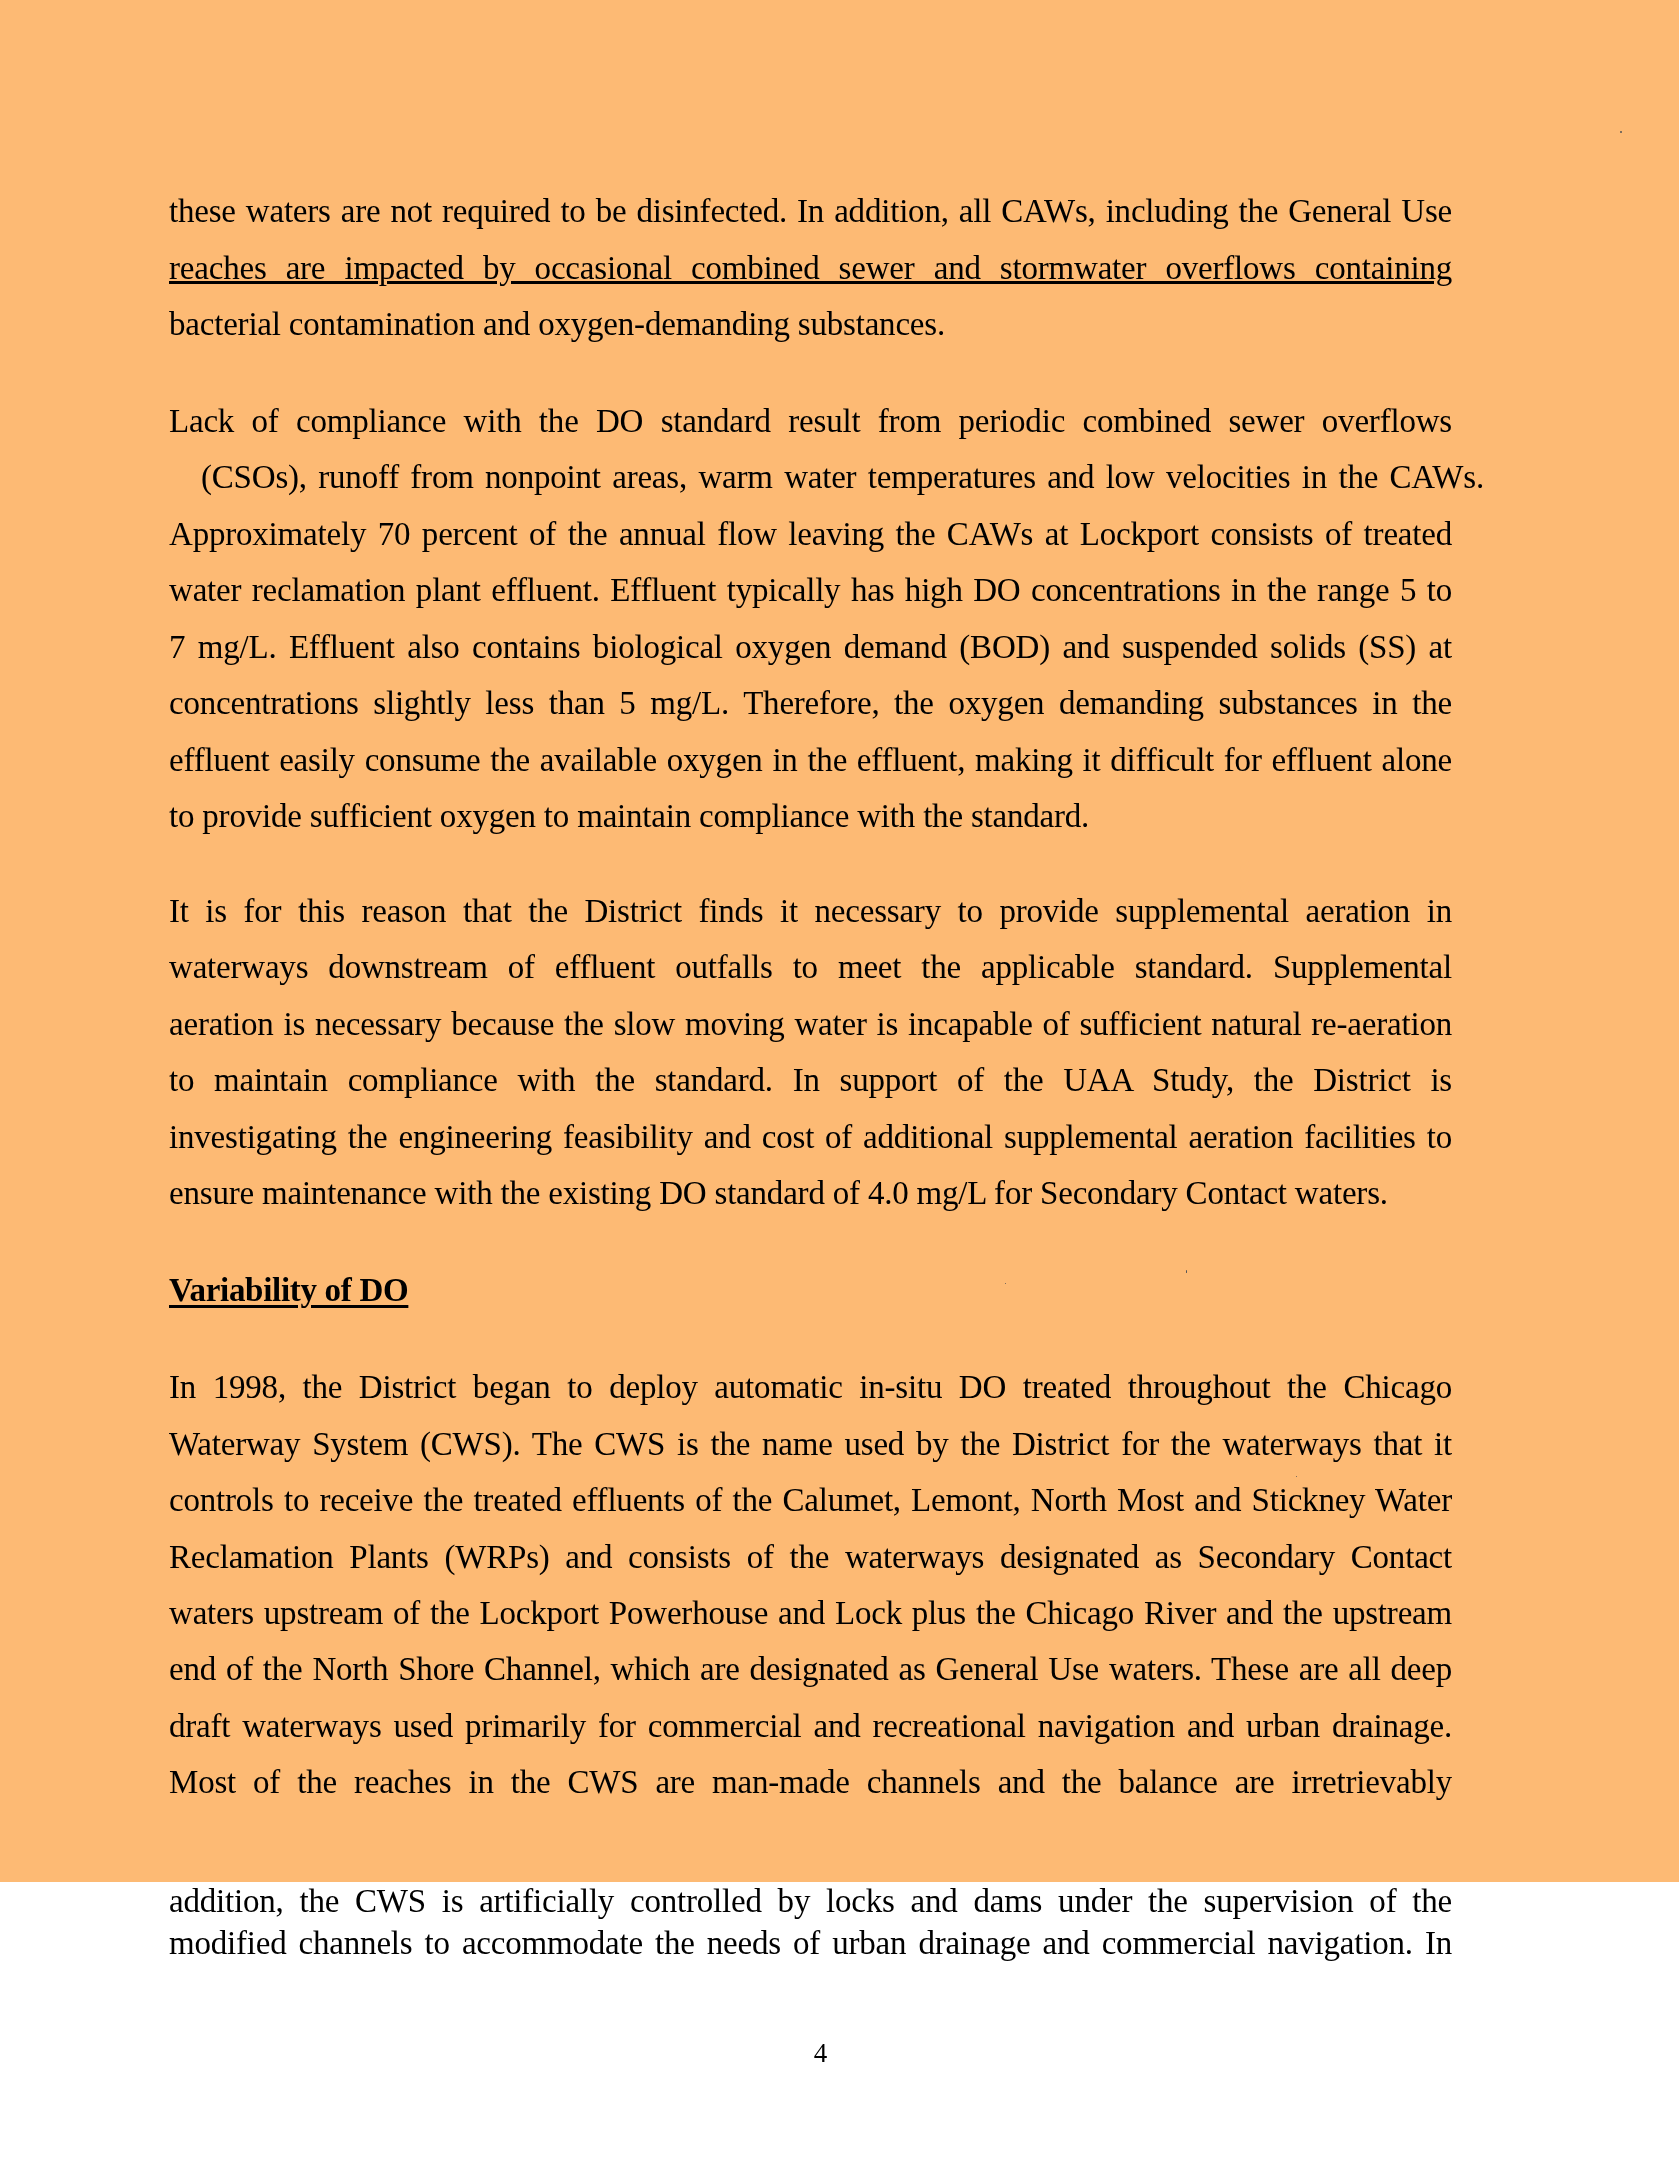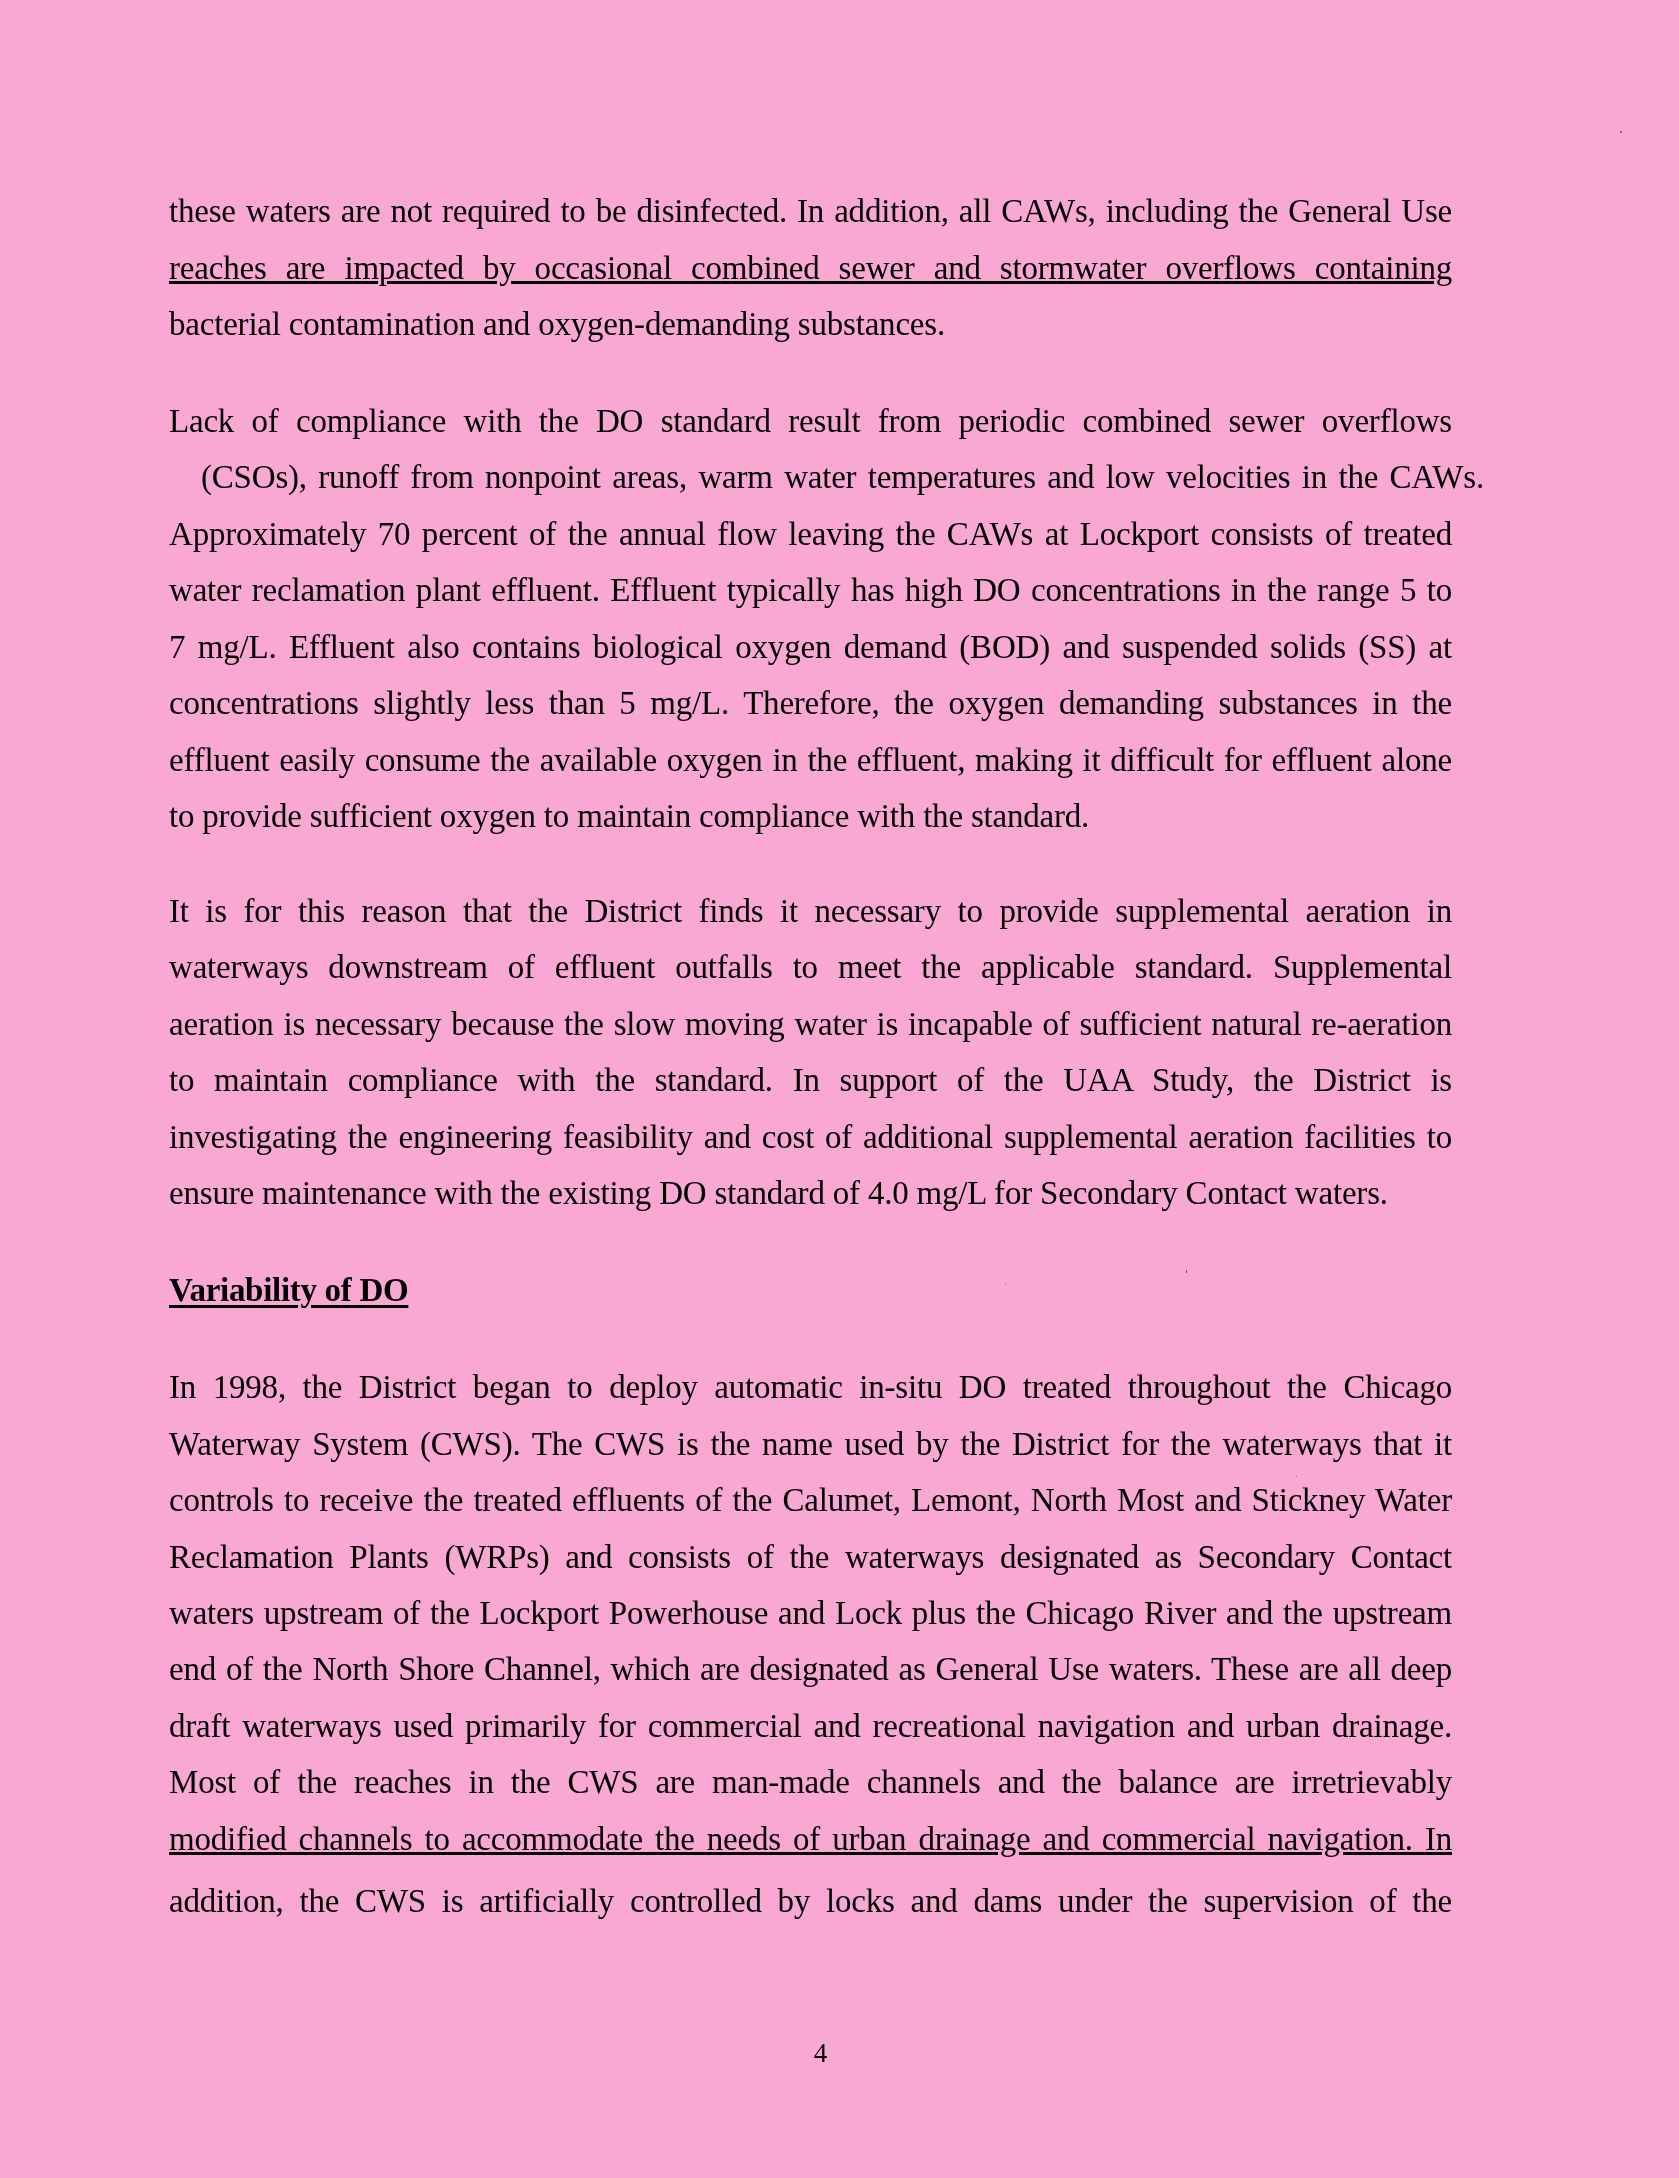--- a/index.html
+++ b/index.html
@@ -12,22 +12,22 @@
       height: 2178px;
       position: relative;
       overflow: hidden;
       font-family: "Liberation Serif", "DejaVu Serif", serif;
       color: #000000;
     }
     .page {
       position: absolute;
       left: 0; top: 0;
       width: 1679px;
-      height: 2178px;
-      background: #f9a8d4;
+      height: 1882px;
+      background: #fdba74;
     }
     .line {
       position: absolute;
       left: 169px;
       width: 1283px;
       font-size: 33px;
       line-height: 40px;
       height: 40px;
       white-space: nowrap;
       text-align: justify;
@@ -100,21 +100,21 @@
 
   <div>
     <div class="line" style="top: 1367px; white-space: normal; overflow: hidden;">In 1998, the District began to deploy automatic in-situ DO treated throughout the Chicago</div>
     <div class="line" style="top: 1424px; white-space: normal; overflow: hidden;">Waterway System (CWS). The CWS is the name used by the District for the waterways that it</div>
     <div class="line" style="top: 1480px; white-space: normal; overflow: hidden;">controls to receive the treated effluents of the Calumet, Lemont, North Most and Stickney Water</div>
     <div class="line" style="top: 1537px; white-space: normal; overflow: hidden;">Reclamation Plants (WRPs) and consists of the waterways designated as Secondary Contact</div>
     <div class="line" style="top: 1593px; white-space: normal; overflow: hidden;">waters upstream of the Lockport Powerhouse and Lock plus the Chicago River and the upstream</div>
     <div class="line" style="top: 1649px; white-space: normal; overflow: hidden;">end of the North Shore Channel, which are designated as General Use waters. These are all deep</div>
     <div class="line" style="top: 1706px; white-space: normal; overflow: hidden;">draft waterways used primarily for commercial and recreational navigation and urban drainage.</div>
     <div class="line" style="top: 1762px; white-space: normal; overflow: hidden;">Most of the reaches in the CWS are man-made channels and the balance are irretrievably</div>
-    <div class="line" style="top: 1819px; white-space: normal; overflow: hidden; text-decoration: underline;">modified channels to accommodate the needs of urban drainage and commercial navigation. In</div>
+    <div class="line" style="top: 1923px; white-space: normal; overflow: hidden;">modified channels to accommodate the needs of urban drainage and commercial navigation. In</div>
     <div class="line" style="top: 1881px; white-space: normal; overflow: hidden;">addition, the CWS is artificially controlled by locks and dams under the supervision of the</div>
   </div>
 
   <div class="page-number" style="top:2037px">4</div>
 
   <div class="speck" style="left:1620px; top:131px;"></div>
   <div class="speck" style="left:1186px; top:1270px; width:1px; height:3px;"></div>
   <div class="speck" style="left:1005px; top:1283px; width:1px; height:1px;"></div>
   <div class="speck" style="left:1296px; top:1476px; width:1px; height:1px;"></div>
 </div>

